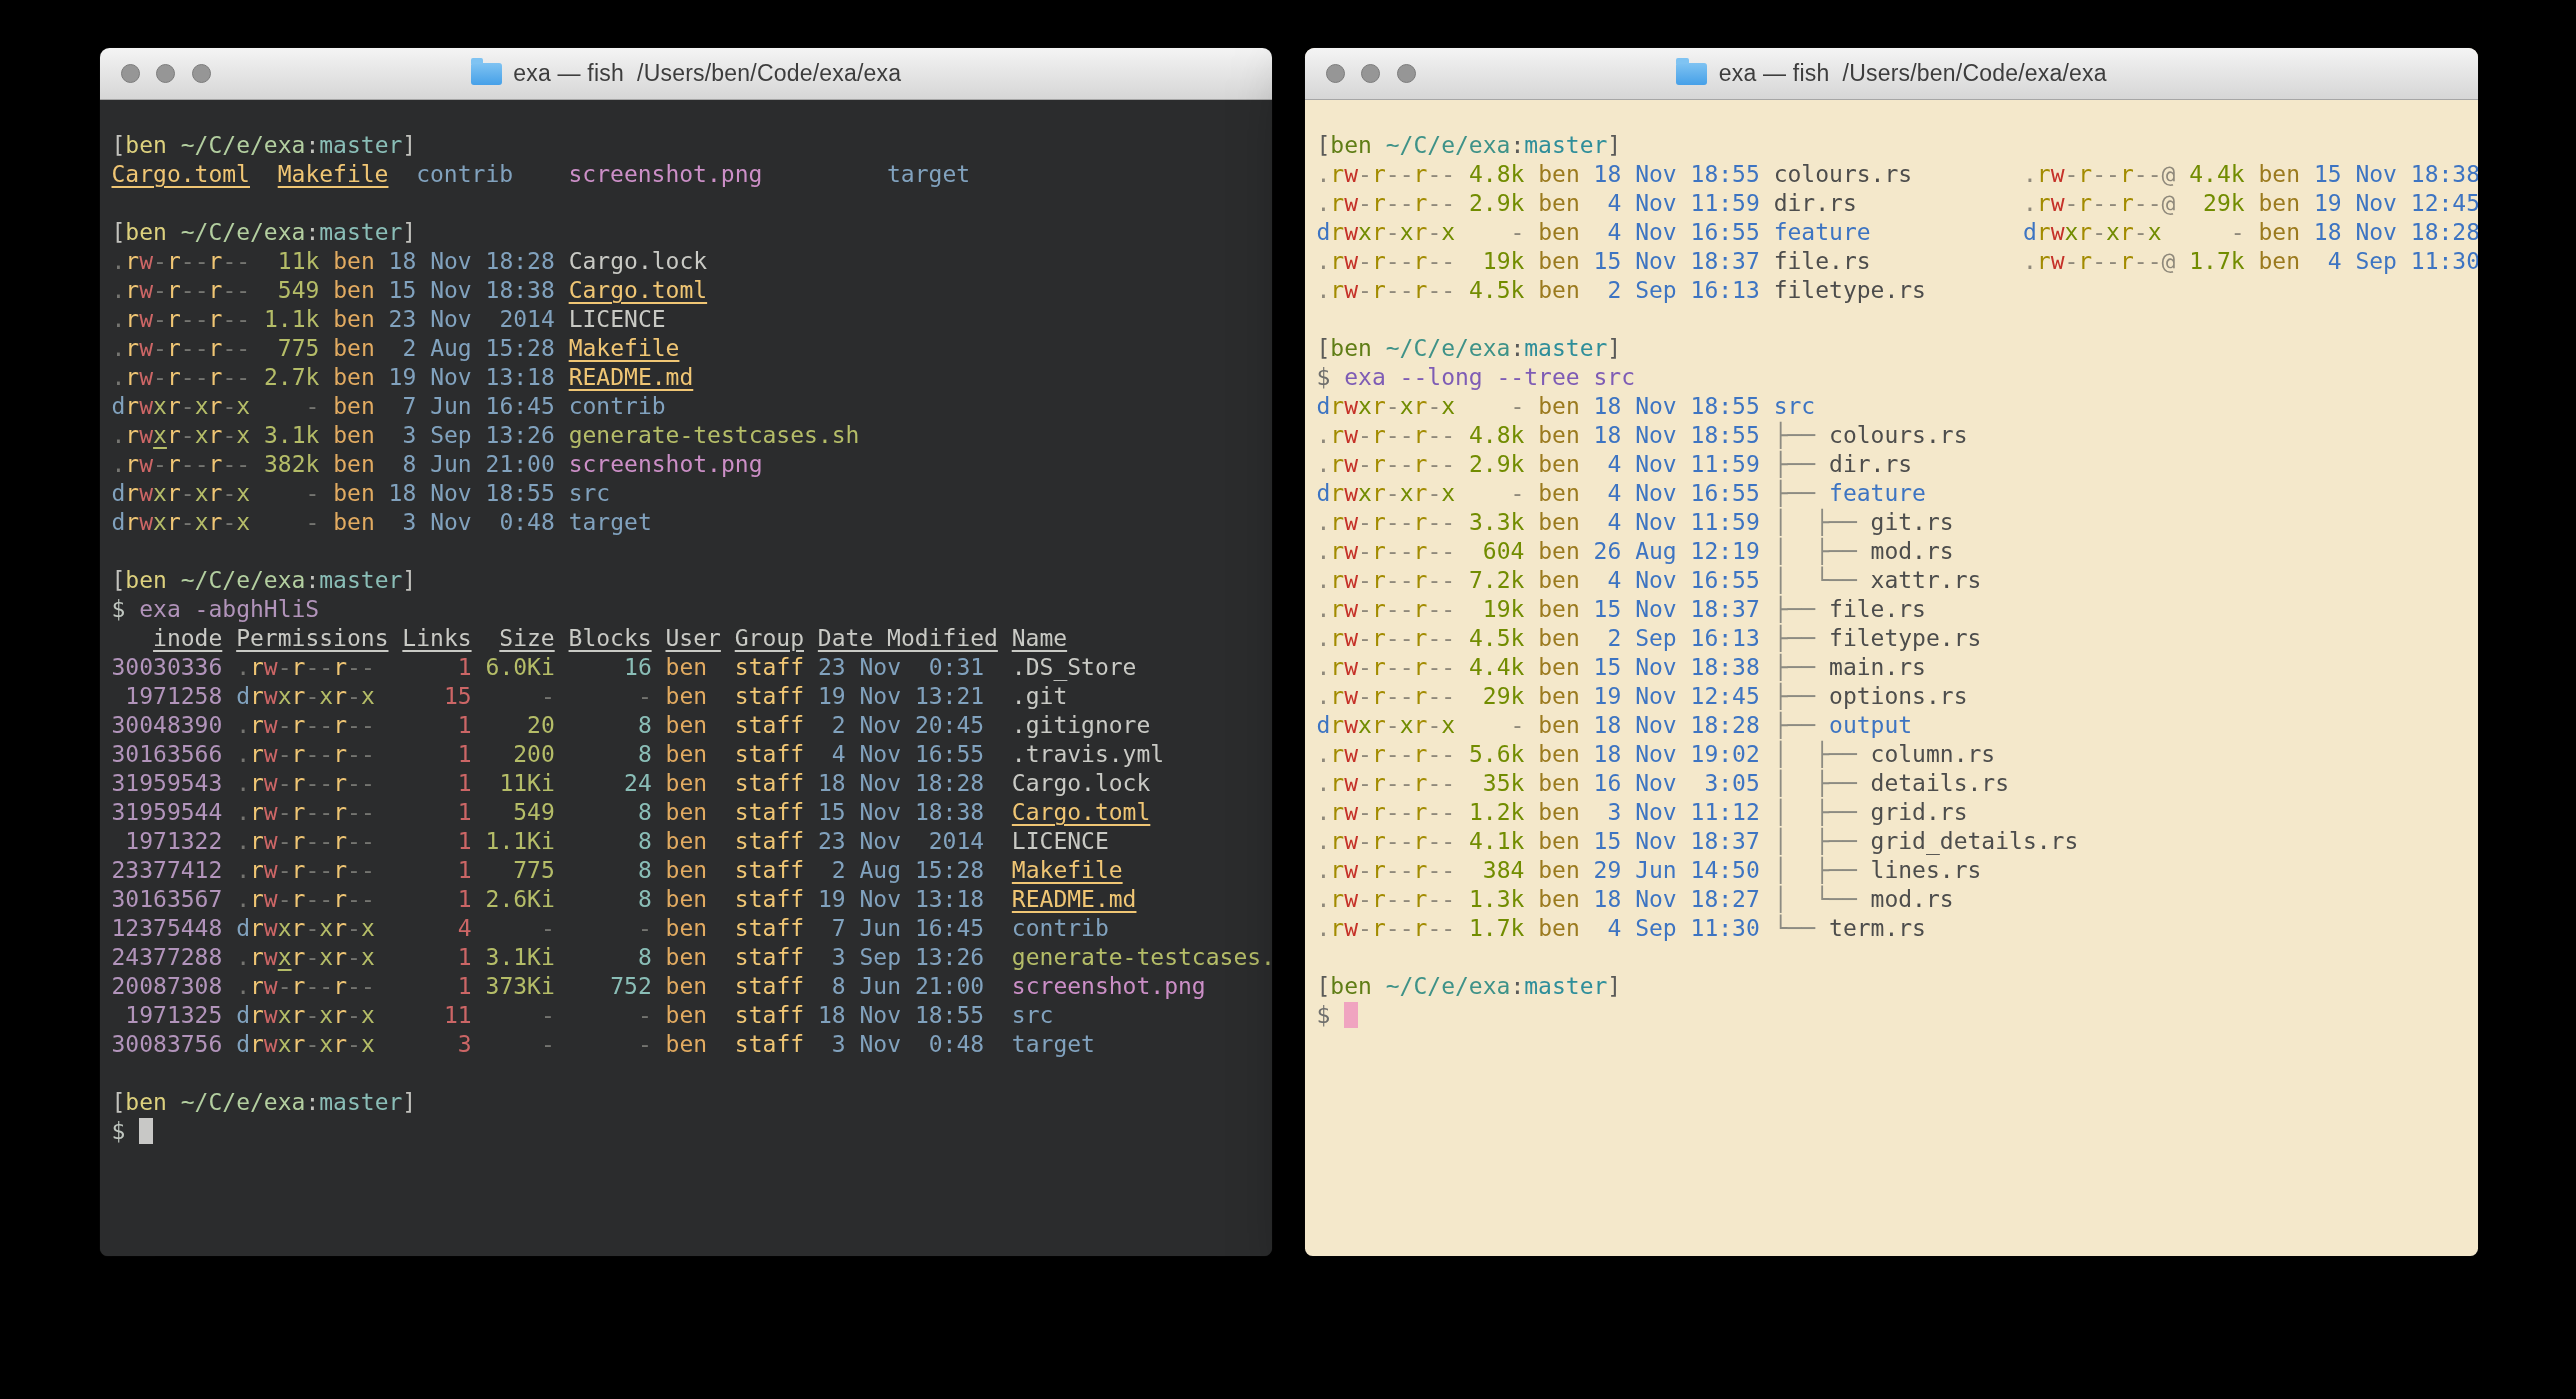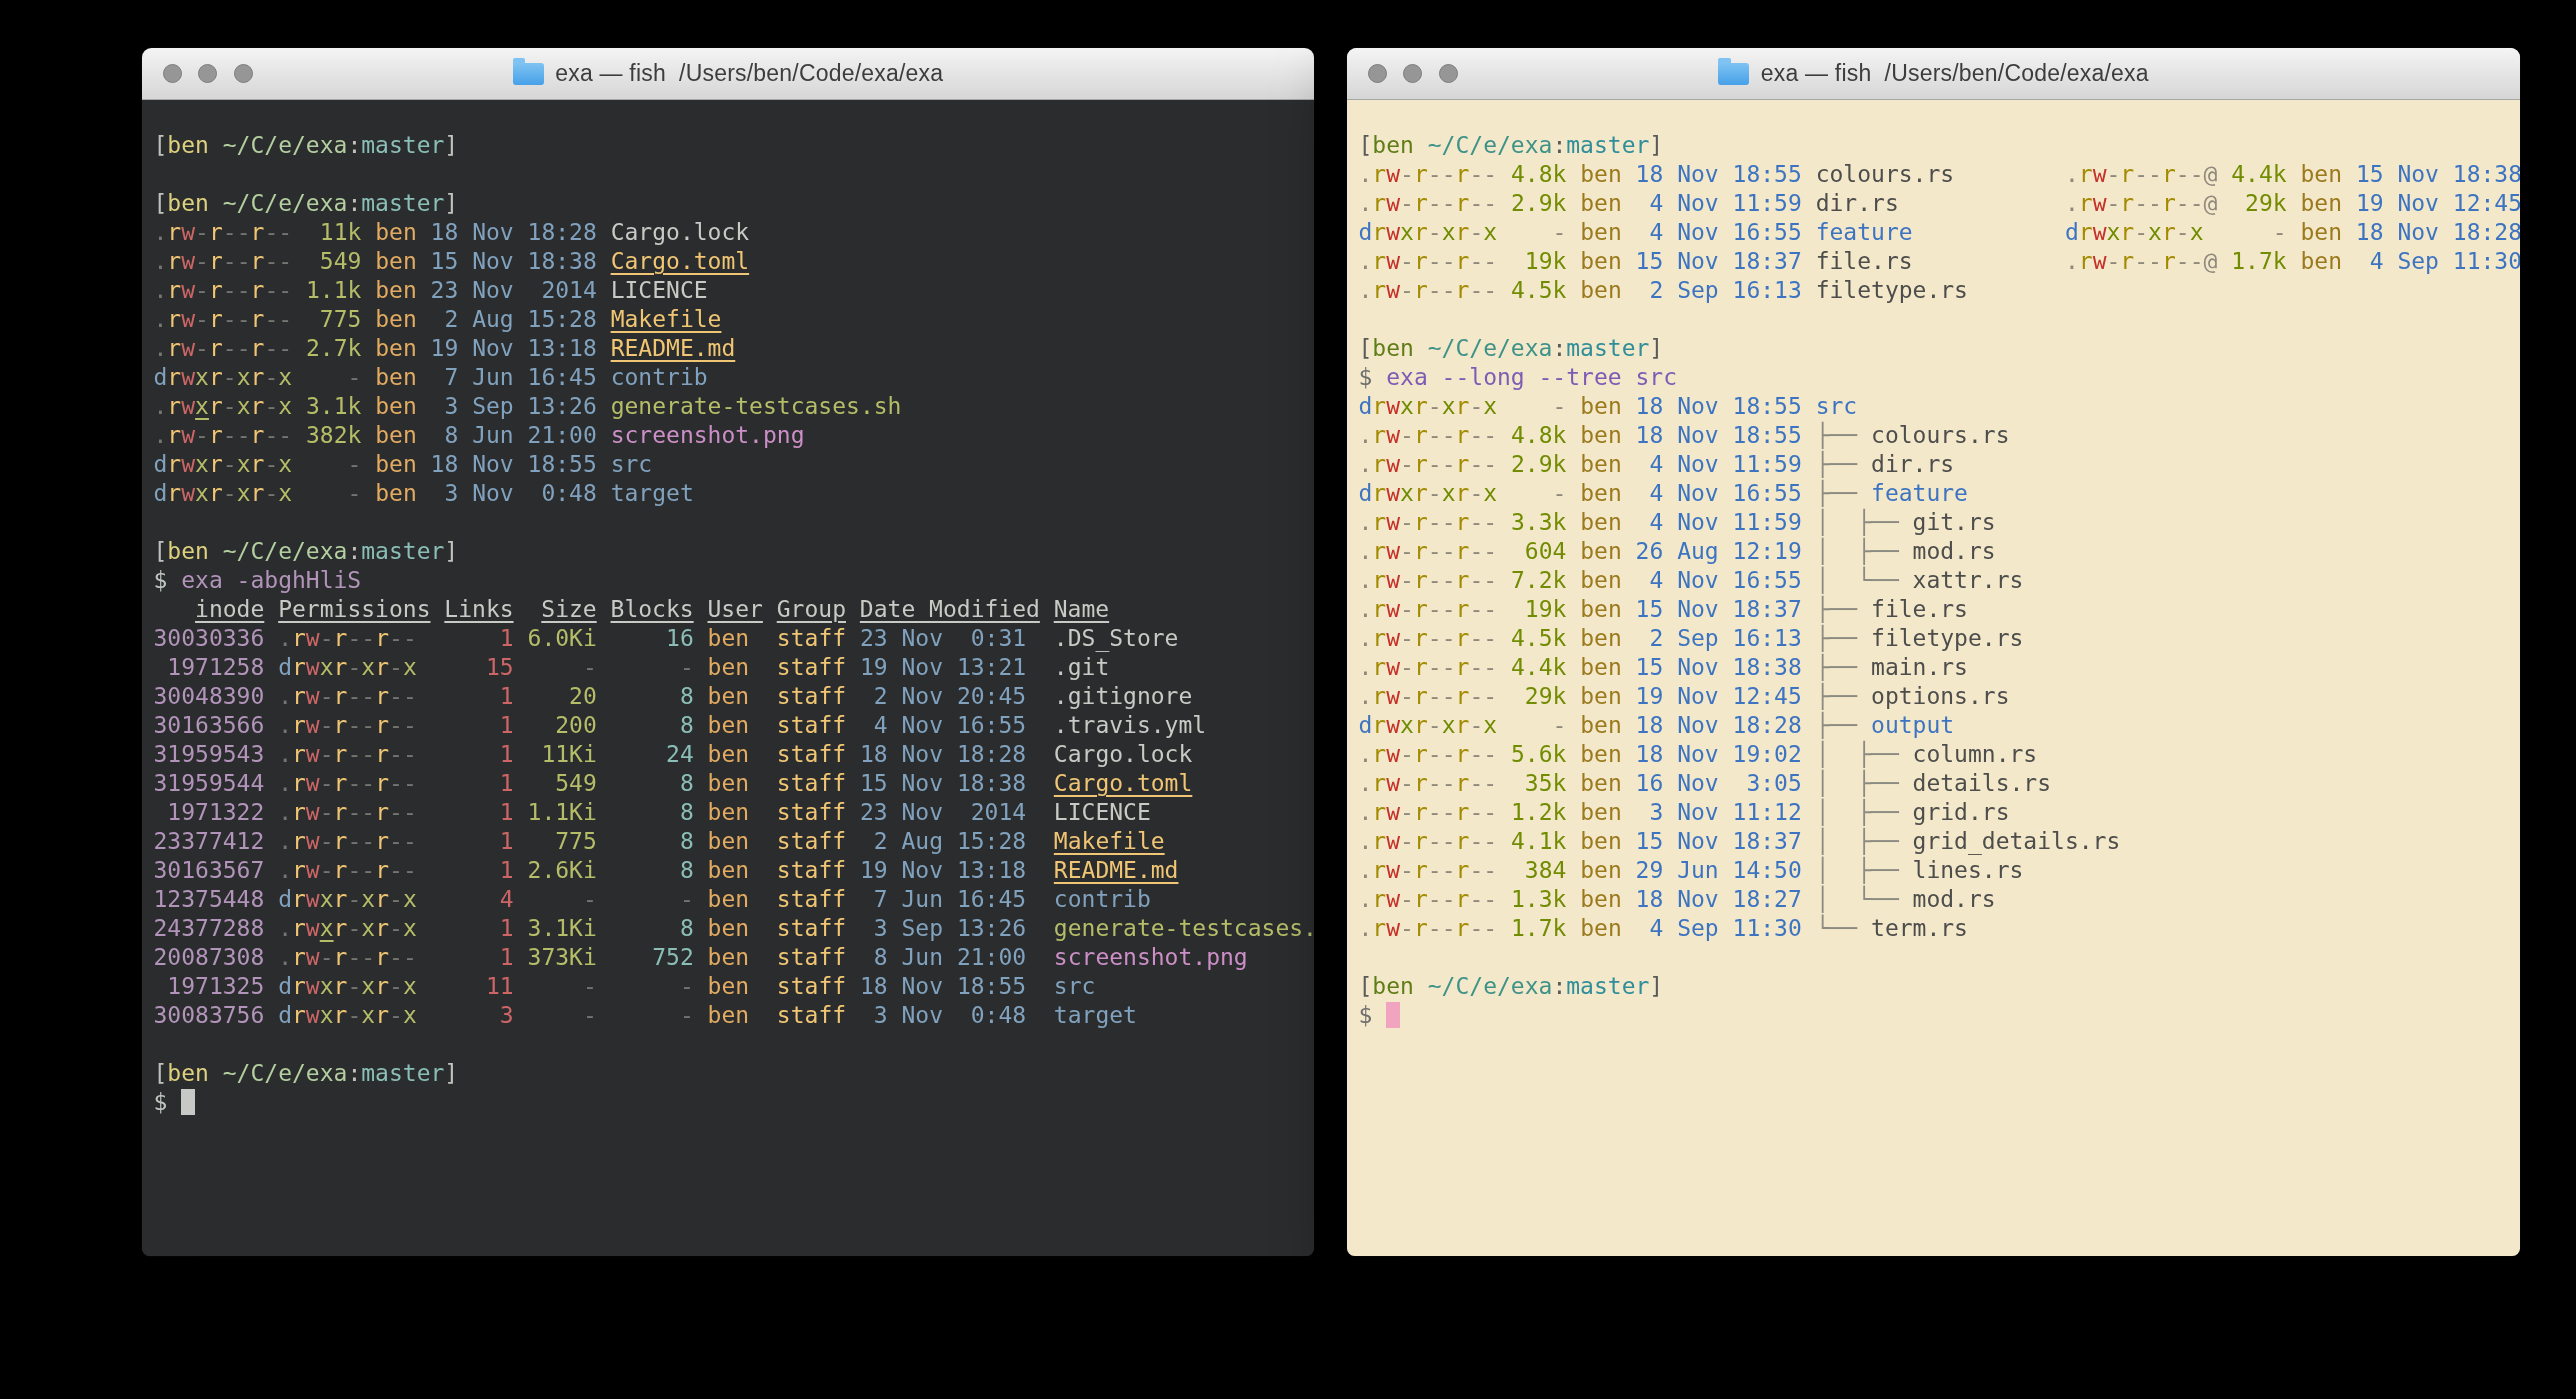--- a/index.html
+++ b/index.html
@@ -8,21 +8,20 @@
     background:#000;
     position:relative;
     overflow:hidden;
     font-family:"Liberation Sans", sans-serif;
   }
   .window{
     position:absolute;
     border-radius:9.6px 9.6px 7.7px 7.7px;
     overflow:hidden;
     box-shadow:0 29px 67px rgba(0,0,0,.65), 0 0 1px rgba(255,255,255,.25);
-    margin-left:42px;
   }
   .titlebar{
     height:51px;
     background:linear-gradient(#f4f4f4,#d6d6d6);
     border-bottom:1px solid #a6a6a6;
     position:relative;
   }
   .dots{
     position:absolute;left:21px;top:0;height:51px;
     display:flex;align-items:center;gap:16.3px;
@@ -78,20 +77,21 @@
       <span class="dot"></span>
       <span class="dot"></span>
     </div>
     <div class="titlegroup">
       <span class="folder"></span>
       <span class="titletext">exa — fish  /Users/ben/Code/exa/exa</span>
     </div>
   </div>
   <div class="content">
       <div class="tl"><span class="br">[</span><span class="pu">ben</span><span class="fg"> </span><span class="pp">~/C/e/exa</span><span class="br">:</span><span class="pb">master</span><span class="br">]</span></div>
+      <div class="tl"><span class="yel ul">Cargo.toml</span><span class="fg">  </span><span class="yel ul">Makefile</span><span class="fg">  </span><span class="blu">contrib</span><span class="fg">    </span><span class="mag">screenshot.png</span><span class="fg">         </span><span class="blu">target</span></div>
       <div class="tl"></div>
       <div class="tl"><span class="br">[</span><span class="pu">ben</span><span class="fg"> </span><span class="pp">~/C/e/exa</span><span class="br">:</span><span class="pb">master</span><span class="br">]</span></div>
       <div class="tl"><span><span class="dim">.</span><span class="yel">r</span><span class="red">w</span><span class="dim">-</span><span class="yel">r</span><span class="dim">-</span><span class="dim">-</span><span class="yel">r</span><span class="dim">-</span><span class="dim">-</span></span><span class="fg"> </span><span class="grn"> 11k</span><span class="fg"> </span><span class="org">ben</span><span class="fg"> </span><span class="blu">18 Nov 18:28</span><span class="fg"> </span><span class="fg">Cargo.lock</span></div>
       <div class="tl"><span><span class="dim">.</span><span class="yel">r</span><span class="red">w</span><span class="dim">-</span><span class="yel">r</span><span class="dim">-</span><span class="dim">-</span><span class="yel">r</span><span class="dim">-</span><span class="dim">-</span></span><span class="fg"> </span><span class="grn"> 549</span><span class="fg"> </span><span class="org">ben</span><span class="fg"> </span><span class="blu">15 Nov 18:38</span><span class="fg"> </span><span class="yel ul">Cargo.toml</span></div>
       <div class="tl"><span><span class="dim">.</span><span class="yel">r</span><span class="red">w</span><span class="dim">-</span><span class="yel">r</span><span class="dim">-</span><span class="dim">-</span><span class="yel">r</span><span class="dim">-</span><span class="dim">-</span></span><span class="fg"> </span><span class="grn">1.1k</span><span class="fg"> </span><span class="org">ben</span><span class="fg"> </span><span class="blu">23 Nov  2014</span><span class="fg"> </span><span class="fg">LICENCE</span></div>
       <div class="tl"><span><span class="dim">.</span><span class="yel">r</span><span class="red">w</span><span class="dim">-</span><span class="yel">r</span><span class="dim">-</span><span class="dim">-</span><span class="yel">r</span><span class="dim">-</span><span class="dim">-</span></span><span class="fg"> </span><span class="grn"> 775</span><span class="fg"> </span><span class="org">ben</span><span class="fg"> </span><span class="blu"> 2 Aug 15:28</span><span class="fg"> </span><span class="yel ul">Makefile</span></div>
       <div class="tl"><span><span class="dim">.</span><span class="yel">r</span><span class="red">w</span><span class="dim">-</span><span class="yel">r</span><span class="dim">-</span><span class="dim">-</span><span class="yel">r</span><span class="dim">-</span><span class="dim">-</span></span><span class="fg"> </span><span class="grn">2.7k</span><span class="fg"> </span><span class="org">ben</span><span class="fg"> </span><span class="blu">19 Nov 13:18</span><span class="fg"> </span><span class="yel ul">README.md</span></div>
       <div class="tl"><span><span class="blu">d</span><span class="yel">r</span><span class="red">w</span><span class="grn">x</span><span class="yel">r</span><span class="dim">-</span><span class="grn">x</span><span class="yel">r</span><span class="dim">-</span><span class="grn">x</span></span><span class="fg"> </span><span class="dim">   -</span><span class="fg"> </span><span class="org">ben</span><span class="fg"> </span><span class="blu"> 7 Jun 16:45</span><span class="fg"> </span><span class="blu">contrib</span></div>
       <div class="tl"><span><span class="dim">.</span><span class="yel">r</span><span class="red">w</span><span class="grn ul">x</span><span class="yel">r</span><span class="dim">-</span><span class="grn">x</span><span class="yel">r</span><span class="dim">-</span><span class="grn">x</span></span><span class="fg"> </span><span class="grn">3.1k</span><span class="fg"> </span><span class="org">ben</span><span class="fg"> </span><span class="blu"> 3 Sep 13:26</span><span class="fg"> </span><span class="grn">generate-testcases.sh</span></div>
       <div class="tl"><span><span class="dim">.</span><span class="yel">r</span><span class="red">w</span><span class="dim">-</span><span class="yel">r</span><span class="dim">-</span><span class="dim">-</span><span class="yel">r</span><span class="dim">-</span><span class="dim">-</span></span><span class="fg"> </span><span class="grn">382k</span><span class="fg"> </span><span class="org">ben</span><span class="fg"> </span><span class="blu"> 8 Jun 21:00</span><span class="fg"> </span><span class="mag">screenshot.png</span></div>

